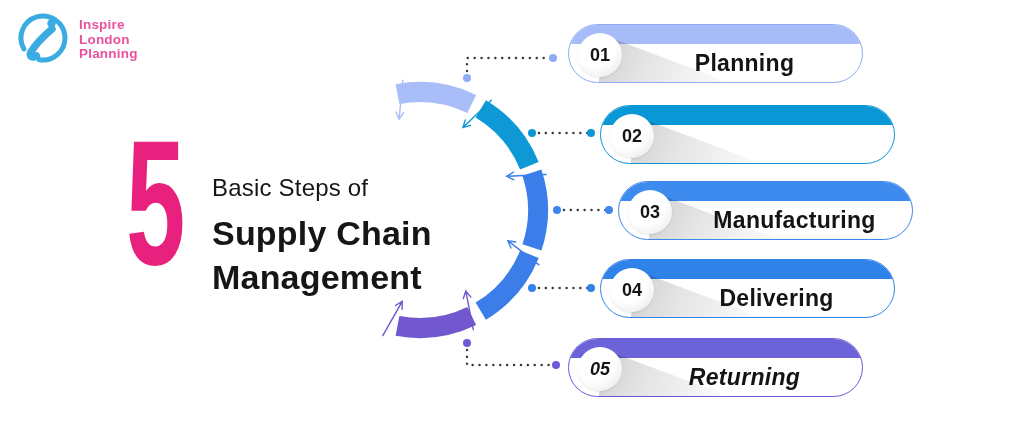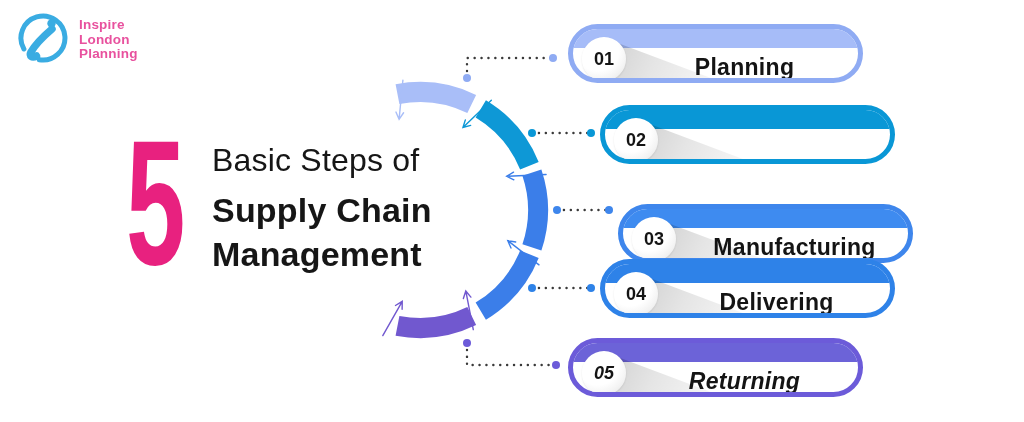--- a/index.html
+++ b/index.html
@@ -11,26 +11,26 @@
   
   .logo{position:absolute;left:16px;top:12px;display:flex;align-items:center;gap:9px;}
   .logo-text{font-size:13.5px;font-weight:700;line-height:1.08;letter-spacing:.2px;}
   
   .title{position:absolute;left:126px;top:132px;display:flex;}
   .big5{
     font-size:178px;font-weight:800;line-height:.8;width:76px;
     transform:scaleX(.6);transform-origin:left top;
   }
   .title-lines{padding-top:10px;padding-left:10px;color:#161616;}
-  .t1{font-size:32px;font-weight:400;margin-bottom:9px;letter-spacing:.2px;}
+  .t1{font-size:24px;font-weight:400;margin-bottom:9px;letter-spacing:.2px;margin-top:32px;}
   .t2,.t3{font-size:34px;font-weight:800;line-height:1.3;letter-spacing:.2px;}
   
   .pill{
     position:absolute;width:295px;height:59px;border-radius:30px;
-    background:#ffffff;border:5px solid #eab308;overflow:hidden;box-sizing:border-box;
+    background:#ffffff;border:1px solid #eab308;overflow:hidden;box-sizing:border-box;
   }
   .band{position:absolute;left:0;top:0;right:0;height:19px;}
   .pshadow{
     position:absolute;left:24px;top:12px;width:128px;height:47px;z-index:2;
     background:linear-gradient(115deg,rgba(0,0,0,.20) 0%,rgba(0,0,0,.10) 45%,rgba(0,0,0,.02) 100%);
     clip-path:polygon(12% 0,100% 90%,100% 100%,4% 100%);
   }
   .numcircle{
     position:absolute;left:9px;top:8px;width:44px;height:44px;border-radius:50%;z-index:3;
     background:radial-gradient(circle at 36% 30%,#ffffff 50%,#f3f3f3 72%,#dddddd 100%);
@@ -106,21 +106,21 @@
     </div>
   <div class="plabel">Planning</div>
 </div>
 <div class="pill" style="left: 600px; top: 105px; border-color: rgb(9, 151, 214);">
   <div class="band" style="background: rgb(9, 151, 214);"></div>
   <div class="pshadow"></div>
   <div class="numcircle">
       <span>02</span>
     </div>
 </div>
-<div class="pill" style="left: 618px; top: 181px; border-color: rgb(62, 134, 236); margin-top: 23px;">
+<div class="pill" style="left: 618px; top: 181px; border-color: rgb(62, 134, 236);">
   <div class="band" style="background: rgb(62, 139, 240);"></div>
   <div class="pshadow"></div>
   <div class="numcircle">
       <span>03</span>
     </div>
   <div class="plabel">Manufacturing</div>
 </div>
 <div class="pill" style="left: 600px; top: 259px; border-color: rgb(46, 130, 232); text-decoration: underline;">
   <div class="band" style="background: rgb(46, 130, 232);"></div>
   <div class="pshadow"></div>

